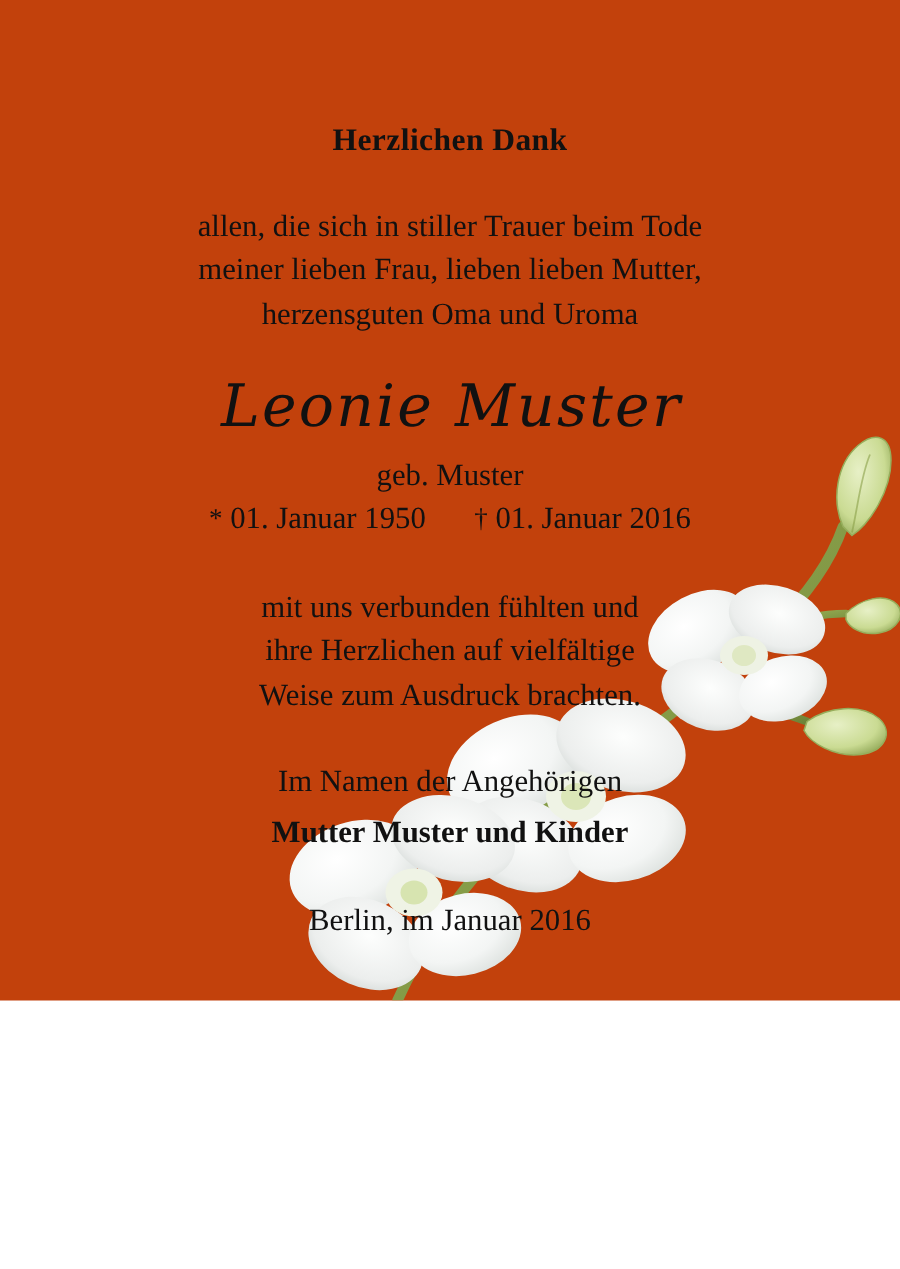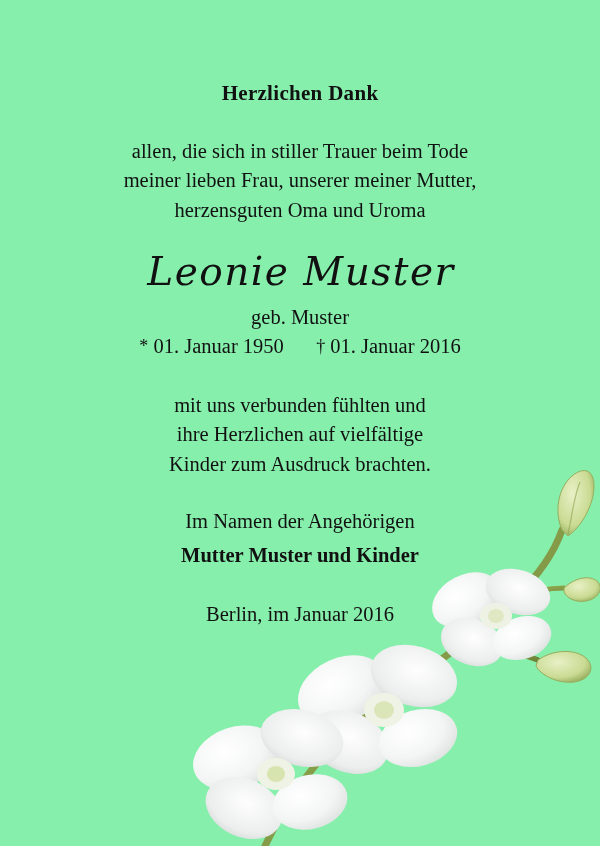--- a/index.html
+++ b/index.html
@@ -10,22 +10,22 @@
     width: 600px;
     height: 846px;
     background: #ffffff;
     font-family: "Liberation Serif", serif;
     color: #111111;
     overflow: hidden;
   }
   .card {
     position: relative;
     width: 600px;
-    height: 846px;
-    background: #86efac;
+    height: 667px;
+    background: #c2410c;
     overflow: hidden;
   }
   .content {
     position: relative;
     z-index: 3;
     width: 600px;
     text-align: center;
     padding-top: 80px;
     box-sizing: border-box;
   }
@@ -179,40 +179,40 @@
       <ellipse cx="-4" cy="6" rx="9" ry="8" fill="#d7e4b0"></ellipse>
     </g>
   </svg>
 
   <div class="content">
 
     <h1 class="heading">Herzlichen Dank</h1>
 
     <div class="intro">
       <div>allen, die sich in stiller Trauer beim Tode</div>
-      <div>meiner lieben Frau, unserer meiner Mutter,</div>
+      <div>meiner lieben Frau, lieben lieben Mutter,</div>
       <div>herzensguten Oma und Uroma</div>
     </div>
 
     <div class="name">Leonie Muster</div>
 
     <div class="maiden">geb. Muster</div>
 
     <div class="dates">
       <span class="sym">*</span>
       <span>01. Januar 1950</span>
       <span class="gap"></span>
       <span class="sym">†</span>
       <span>01. Januar 2016</span>
     </div>
 
     <div class="body-text">
       <div>mit uns verbunden fühlten und</div>
       <div>ihre Herzlichen auf vielfältige</div>
-      <div>Kinder zum Ausdruck brachten.</div>
+      <div>Weise zum Ausdruck brachten.</div>
     </div>
 
     <div class="behalf">Im Namen der Angehörigen</div>
     <div class="family">Mutter Muster und Kinder</div>
 
     <div class="place">Berlin, im Januar 2016</div>
 
   </div>
 </div>
 

